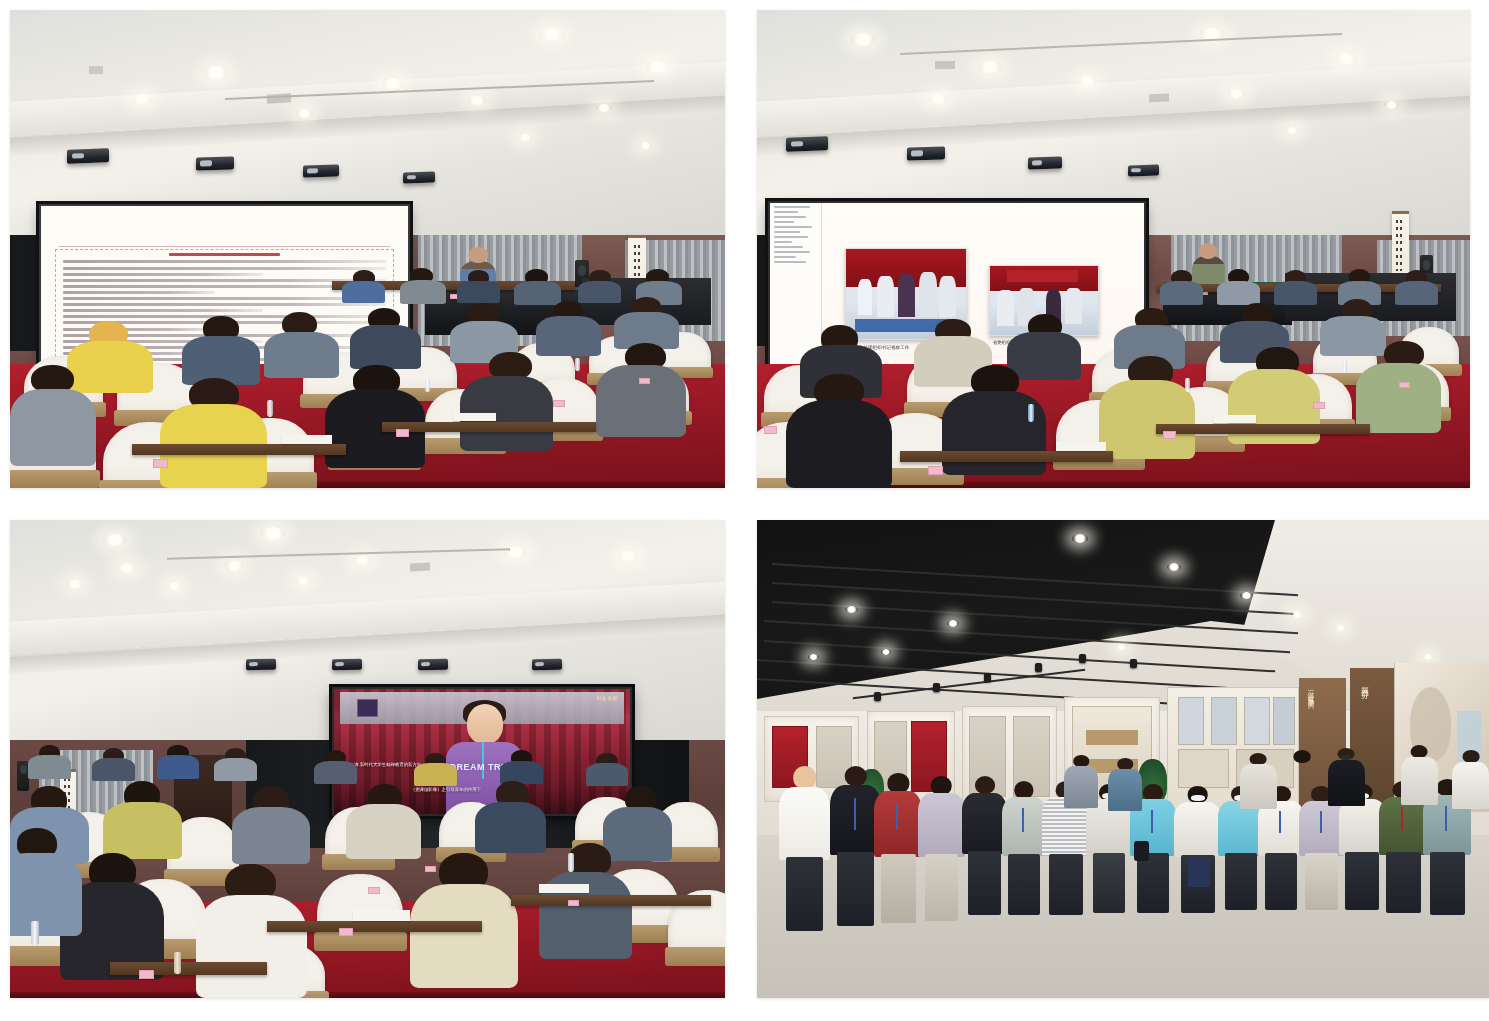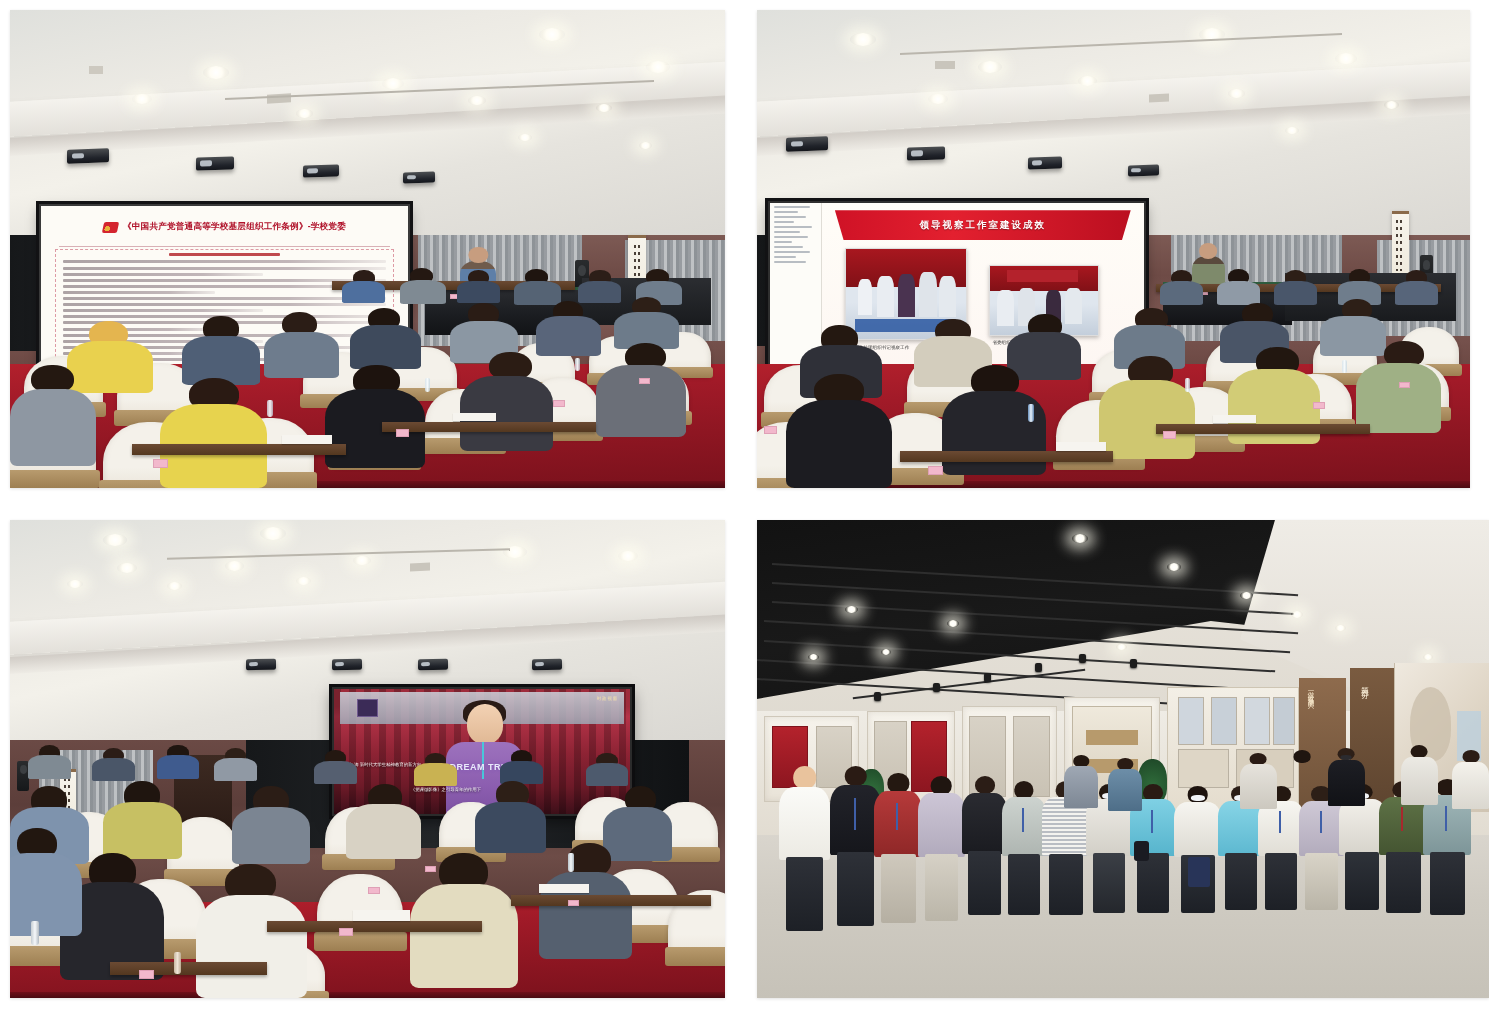--- a/index.html
+++ b/index.html
@@ -266,24 +266,20 @@
     <div class="backwall">
       <div class="blackdrape" style="left:0;top:0;width:46%;height:46%;"></div>
       <div class="curtain" style="left:57%;top:0;width:23%;height:44%;"></div>
       <div class="curtain" style="left:86%;top:2%;width:14%;height:40%;"></div>
       <div class="door" style="left:44%;top:8%;width:9%;height:32%;"></div>
       <div class="exit-sign" style="left:46.5%;top:12%;width:8px;height:5px;"></div>
       <div class="spk-box" style="left:79%;top:10%;width:14px;height:36px;"></div>
     </div>
 
     <div class="led">
-      <div class="led-title">
-        <span class="flag-emblem"></span>
-        <span class="tx">《中国共产党普通高等学校基层组织工作条例》-学校党委</span>
-      </div>
       <div class="led-rule"></div>
       <div class="led-dash"></div>
       <div class="led-body">
         <div class="ln c"></div>
         <div class="ln"></div>
           <div class="ln"></div>
           <div class="ln sh"></div>
         <div class="ln"></div>
           <div class="ln"></div>
           <div class="ln sh2"></div>
@@ -429,23 +425,20 @@
         <div class="sln" style="width:74%;"></div>
           <div class="sln" style="width:52%;"></div>
         <div class="sln" style="width:66%;"></div>
           <div class="sln" style="width:36%;"></div>
         <div class="sln" style="width:58%;"></div>
           <div class="sln" style="width:70%;"></div>
         <div class="sln" style="width:44%;"></div>
           <div class="sln" style="width:62%;"></div>
       </div>
       <div class="ppt-main">
-        <div class="ppt-banner">
-          <span>领导视察工作室建设成效</span>
-        </div>
         <div class="ppt-photo" style="left:7%;top:25%;width:38%;height:52%;">
           <div class="pp-wall"></div>
             <div class="pp-ppl"></div>
           <div style="position:absolute;left:8%;bottom:8%;width:84%;height:14%;background:#1f4f9c;opacity:.8;"></div>
           <div style="position:absolute;left:10%;top:34%;width:12%;height:40%;background:#eef1f5;border-radius:30% 30% 0 0;"></div>
           <div style="position:absolute;left:26%;top:30%;width:14%;height:46%;background:#e9edf2;border-radius:30% 30% 0 0;"></div>
           <div style="position:absolute;left:44%;top:28%;width:14%;height:48%;background:#4a3350;border-radius:30% 30% 0 0;"></div>
           <div style="position:absolute;left:61%;top:26%;width:15%;height:50%;background:#dfe4ea;border-radius:30% 30% 0 0;"></div>
           <div style="position:absolute;left:78%;top:30%;width:14%;height:46%;background:#e4e9ee;border-radius:30% 30% 0 0;"></div>
         </div>

